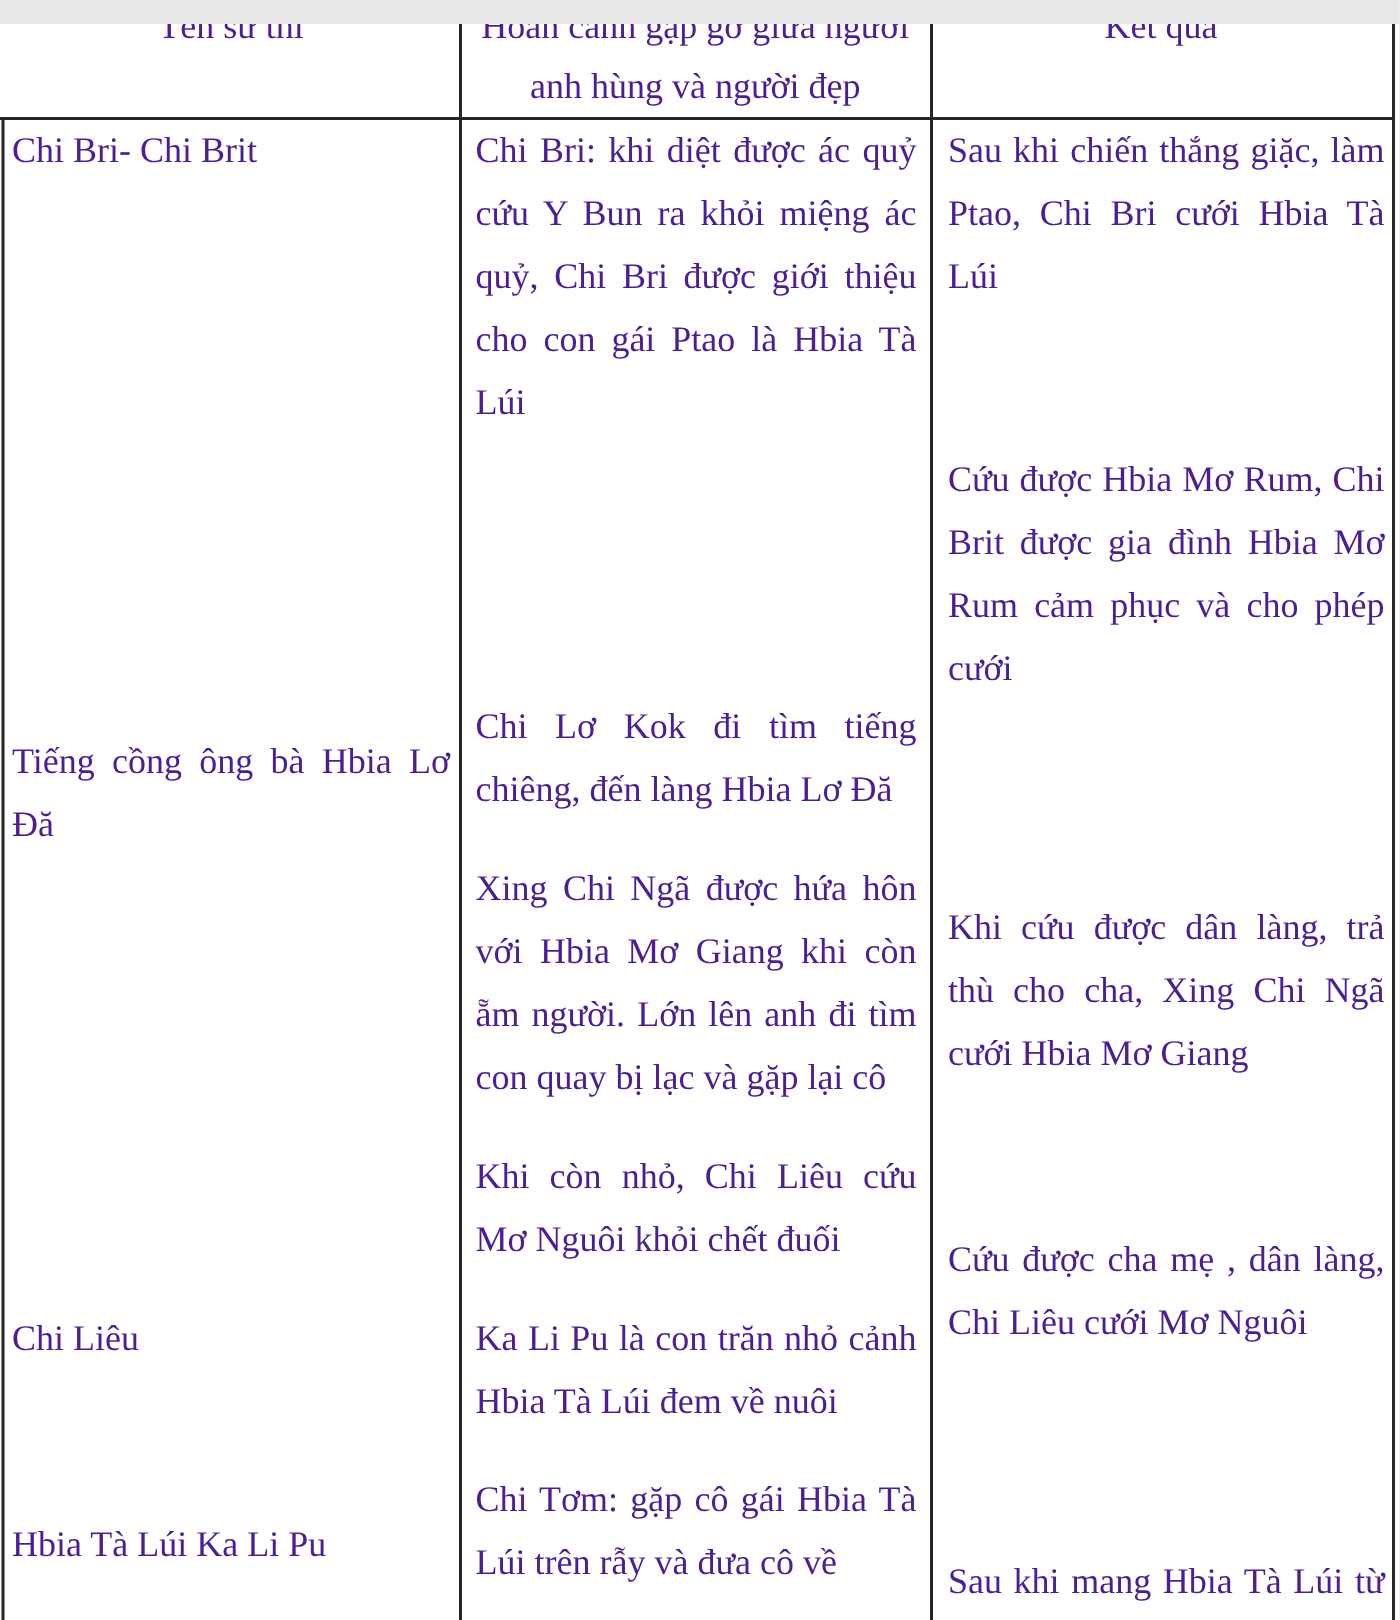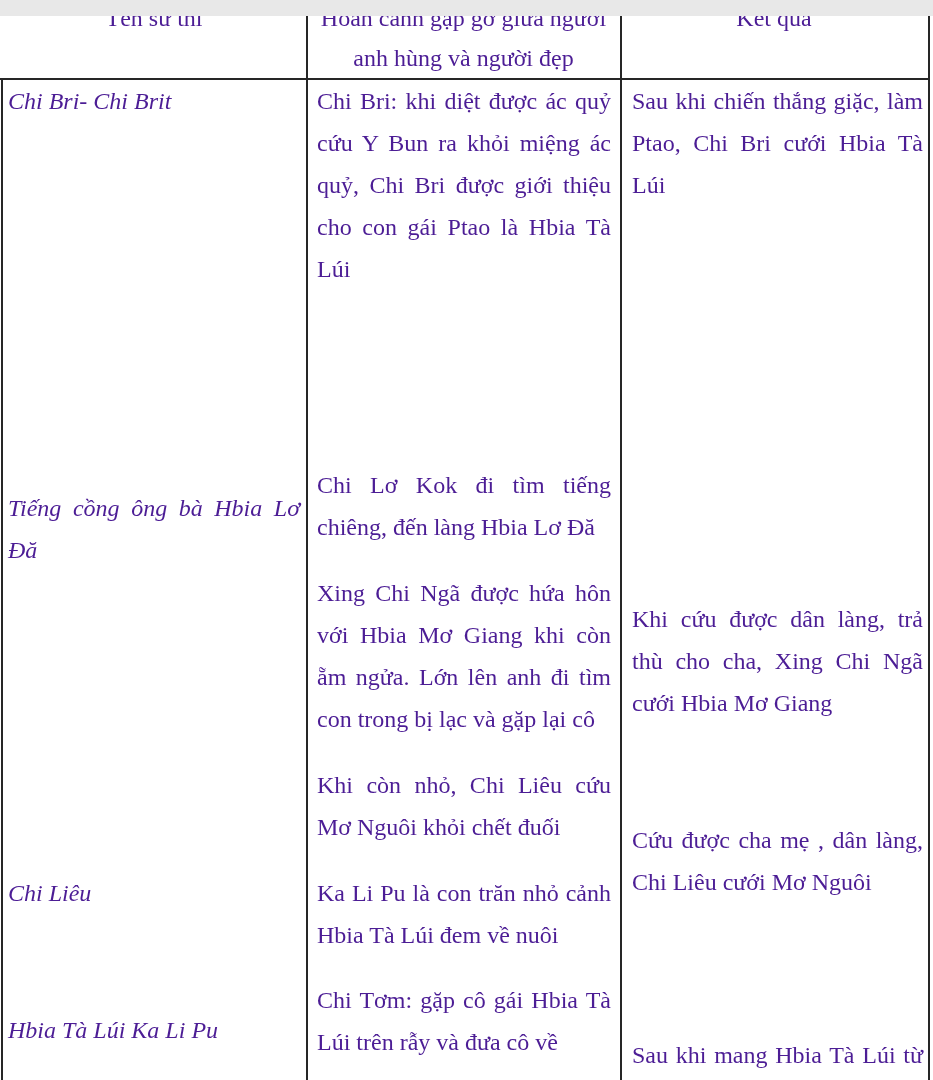--- a/index.html
+++ b/index.html
@@ -20,21 +20,21 @@
   }
   .just { text-align:justify; }
   .hdr {
     position:absolute;
     top:-18px;
     font-size:24px;
     line-height:40px;
     text-align:center;
     margin:0;
   }
-  .c1 { left:8px;  width:292px;font-style:italic; }
+  .c1 { left:8px;  width:292px; }
   .c2 { left:317px; width:294px; }
   .c3 { left:632px; width:291px; }
   .h1 { left:8px;   width:292px; }
   .h2 { left:312px; width:303px; }
   .h3 { left:624px; width:300px; }
   .vline { position:absolute; width:2px; background:#262626; }
   .hline { position:absolute; height:2px; background:#262626; }
 </style>
 </head>
 <body>
@@ -51,23 +51,24 @@
   <p class="hdr h2">Hoàn cảnh gặp gỡ giữa người anh hùng và người đẹp</p>
   <p class="hdr h3">Kết quả</p>
 
   <p class="txt c1" style="top:64px">Chi Bri- Chi Brit</p>
   <p class="txt c1 just" style="top:471px">Tiếng cồng ông bà Hbia Lơ Đă</p>
   <p class="txt c1" style="top:993px">Hbia Tà Lúi Ka Li Pu</p>
   <p class="txt c1" style="top:856px">Chi Liêu</p>
 
   <p class="txt c2 just" style="top:64px">Chi Bri: khi diệt được ác quỷ cứu Y Bun ra khỏi miệng ác quỷ, Chi Bri được giới thiệu cho con gái Ptao là Hbia Tà Lúi</p>
   <p class="txt c2 just" style="top:448px">Chi Lơ Kok đi tìm tiếng chiêng, đến làng Hbia Lơ Đă</p>
-  <p class="txt c2 just" style="top:556px">Xing Chi Ngã được hứa hôn với Hbia Mơ Giang khi còn ẵm ngửa. Lớn lên anh đi tìm con trong bị lạc và gặp lại cô</p>
+  <p class="txt c2 just" style="top:556px">Xing Chi Ngã được hứa hôn với Hbia Mơ Giang khi còn ẵm người. Lớn lên anh đi tìm con quay bị lạc và gặp lại cô</p>
   <p class="txt c2 just" style="top:748px">Khi còn nhỏ, Chi Liêu cứu Mơ Nguôi khỏi chết đuối</p>
   <p class="txt c2 just" style="top:856px">Ka Li Pu là con trăn nhỏ cảnh Hbia Tà Lúi đem về nuôi</p>
   <p class="txt c2 just" style="top:963px">Chi Tơm: gặp cô gái Hbia Tà Lúi trên rẫy và đưa cô về</p>
 
   <p class="txt c3 just" style="top:64px">Sau khi chiến thắng giặc, làm Ptao, Chi Bri cưới Hbia Tà Lúi</p>
+  <p class="txt c3 just" style="top:283px">Cứu được Hbia Mơ Rum, Chi Brit được gia đình Hbia Mơ Rum cảm phục và cho phép cưới</p>
   <p class="txt c3 just" style="top:582px">Khi cứu được dân làng, trả thù cho cha, Xing Chi Ngã cưới Hbia Mơ Giang</p>
   <p class="txt c3 just" style="top:803px">Cứu được cha mẹ , dân làng, Chi Liêu cưới Mơ Nguôi</p>
   <p class="txt c3 just" style="top:1018px">Sau khi mang Hbia Tà Lúi từ xứ Ptao Noong về, Chi Tơm</p>
 
 </div>
 
 </body></html>

